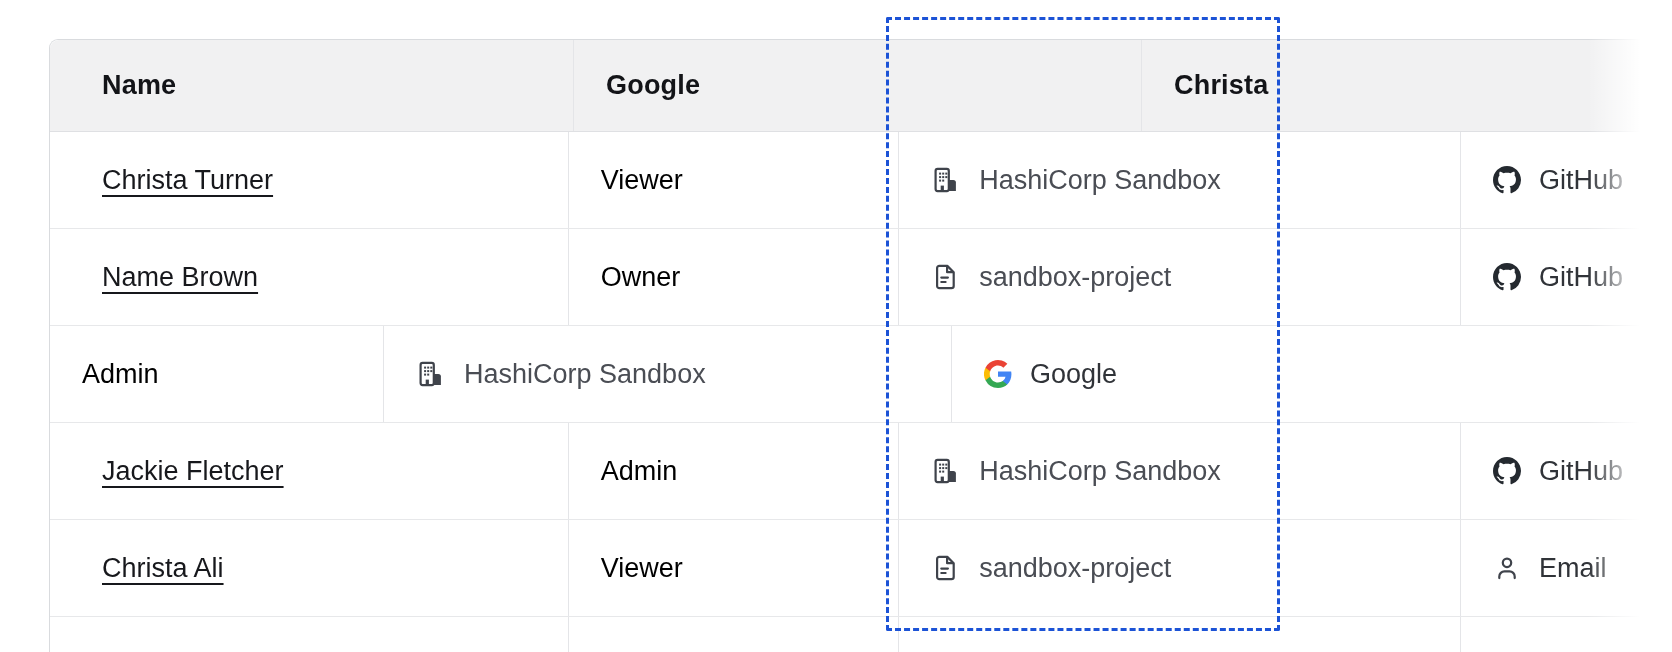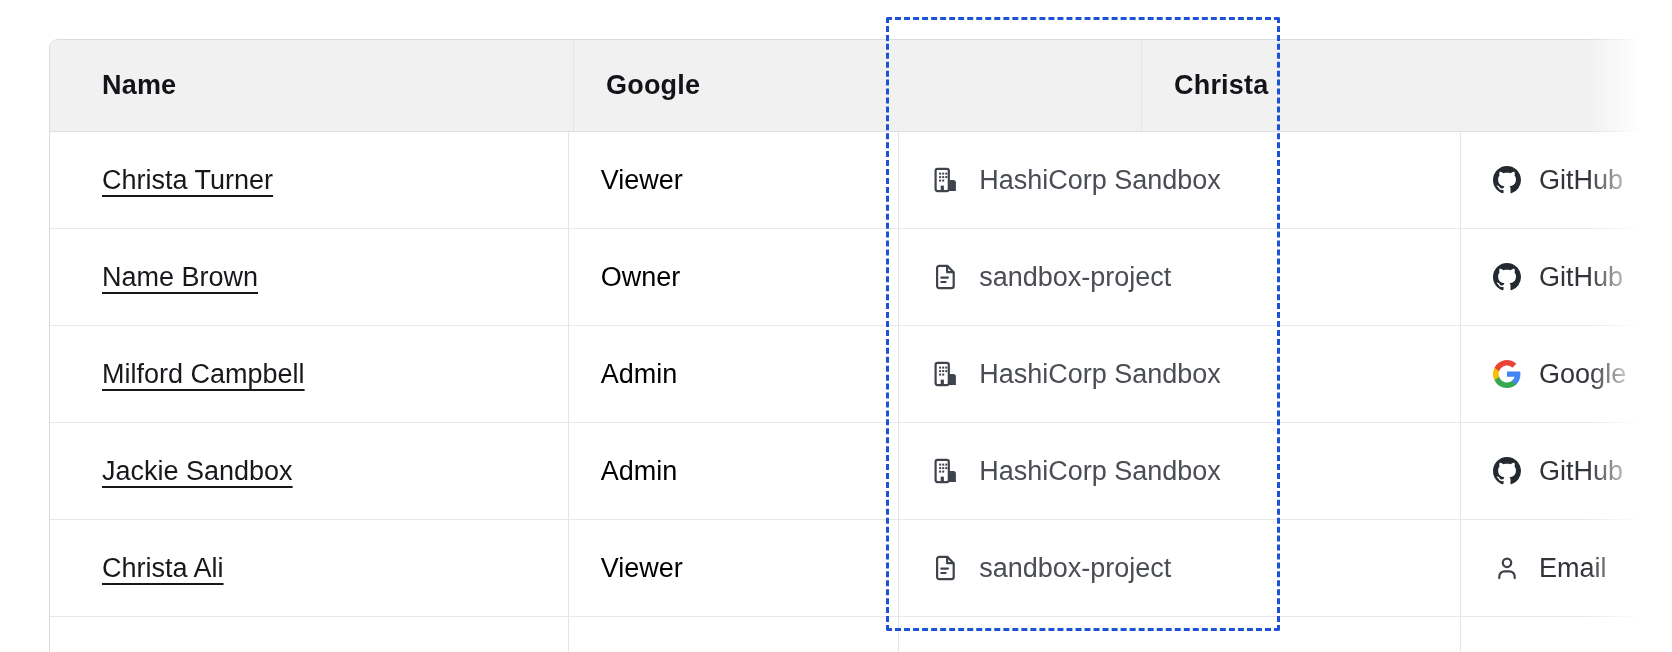--- a/index.html
+++ b/index.html
@@ -128,23 +128,20 @@
       <span class="cicon js-method-icon">
               <svg width="28" height="28" viewBox="0 0 16 16" fill="#24292f">
                 <path d="M8 0C3.58 0 0 3.58 0 8c0 3.54 2.29 6.53 5.47 7.59.4.07.55-.17.55-.38 0-.19-.01-.82-.01-1.49-2.01.37-2.53-.49-2.69-.94-.09-.23-.48-.94-.82-1.13-.28-.15-.68-.52-.01-.53.63-.01 1.08.58 1.23.82.72 1.21 1.87.87 2.33.66.07-.52.28-.87.51-1.07-1.78-.2-3.64-.89-3.64-3.95 0-.87.31-1.59.82-2.15-.08-.2-.36-1.02.08-2.12 0 0 .67-.21 2.2.82.64-.18 1.32-.27 2-.27s1.36.09 2 .27c1.53-1.04 2.2-.82 2.2-.82.44 1.1.16 1.92.08 2.12.51.56.82 1.27.82 2.15 0 3.07-1.87 3.75-3.65 3.95.29.25.54.73.54 1.48 0 1.07-.01 1.93-.01 2.2 0 .21.15.46.55.38A8.01 8.01 0 0 0 16 8c0-4.42-3.58-8-8-8z"></path>
               </svg>
             </span>
       <span class="method-text js-method">GitHub</span>
     </div>
   </div>
 
   <div class="row">
-    <div class="cell c-name">
-      <a class="name-link js-name">Milford Campbell</a>
-    </div>
     <div class="cell c-role">
       <span class="role-text js-role">Admin</span>
     </div>
     <div class="cell c-scope">
       <span class="cicon js-scope-icon">
               <svg width="30" height="30" viewBox="0 0 30 30" fill="none">
                 <rect x="4.6" y="3.9" width="13.2" height="22.2" rx="2" stroke="#3f434b" stroke-width="2.2"></rect>
                 <path d="M17.8 14.9h4.5a2.6 2.6 0 0 1 2.6 2.6v8.6h-7.1z" fill="#3f434b"></path>
                 <rect x="9.7" y="20.6" width="3.2" height="5.5" fill="#3f434b"></rect>
                 <g fill="#3f434b">
@@ -169,21 +166,21 @@
                 <path fill="#FBBC05" d="M3.96 10.71a5.41 5.41 0 0 1 0-3.42V4.96H.96a9 9 0 0 0 0 8.08l3-2.33z"></path>
                 <path fill="#EA4335" d="M9 3.58c1.32 0 2.51.45 3.44 1.35l2.58-2.58A9 9 0 0 0 .96 4.96l3 2.33C4.67 5.16 6.66 3.58 9 3.58z"></path>
               </svg>
             </span>
       <span class="method-text js-method">Google</span>
     </div>
   </div>
 
   <div class="row">
     <div class="cell c-name">
-      <a class="name-link js-name">Jackie Sandbox</a>
+      <a class="name-link js-name">Jackie Fletcher</a>
     </div>
     <div class="cell c-role">
       <span class="role-text js-role">Admin</span>
     </div>
     <div class="cell c-scope">
       <span class="cicon js-scope-icon">
               <svg width="30" height="30" viewBox="0 0 30 30" fill="none">
                 <rect x="4.6" y="3.9" width="13.2" height="22.2" rx="2" stroke="#3f434b" stroke-width="2.2"></rect>
                 <path d="M17.8 14.9h4.5a2.6 2.6 0 0 1 2.6 2.6v8.6h-7.1z" fill="#3f434b"></path>
                 <rect x="9.7" y="20.6" width="3.2" height="5.5" fill="#3f434b"></rect>

